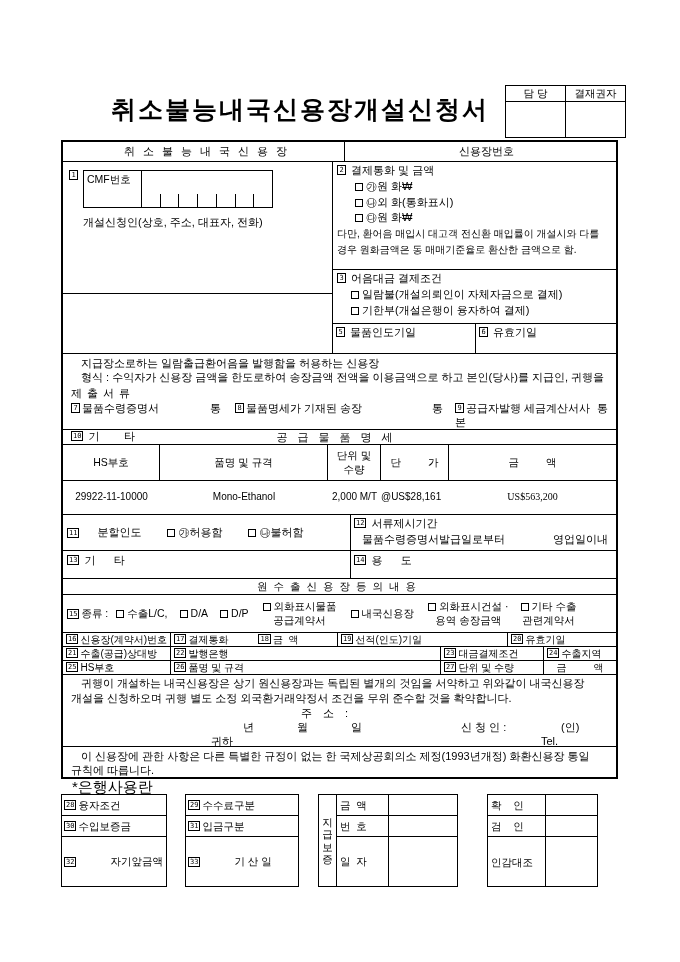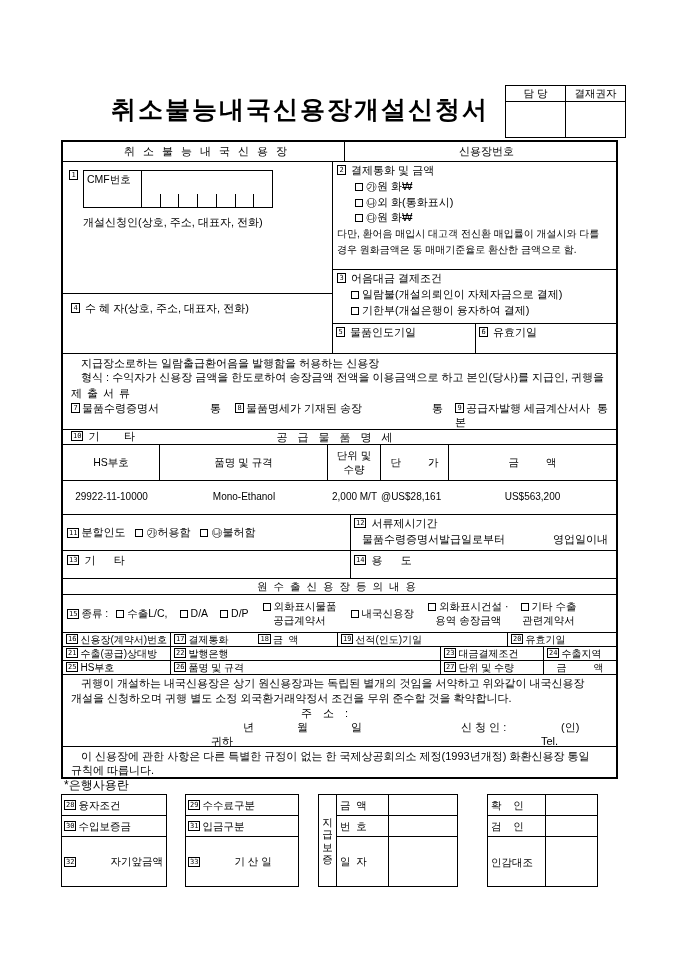--- a/index.html
+++ b/index.html
@@ -66,24 +66,24 @@
   .r-d { height:15px; line-height:14px; letter-spacing:10px; }
   .r-e { height:36px; display:flex; font-size:10.5px; text-align:center; }
   .r-e > div { border-right:1px solid #000; display:flex; flex-direction:column;
                justify-content:center; }
   .r-e > div:last-child { border-right:none; }
   .ce1 { width:97px; } .ce2 { width:168px; } .ce3 { width:53px; }
   .ce4 { width:68px; } .ce5 { flex:1; }
   .r-f { height:34px; display:flex; font-size:10px; align-items:center; text-align:center; }
   .r-f > div { white-space:nowrap; }
   .cf1 { width:97px; } .cf2 { width:168px; } .cf3 { width:53px; }
-  .cf4 { width:68px; text-align:left; } .cf5 { flex:1; }
+  .cf4 { width:68px; text-align:left; } .cf5 { flex:1;font-family:Liberation Serif, serif; }
   .r-g { height:36px; display:flex; }
   .g-left { width:288px; border-right:1px solid #000; display:flex; align-items:center;
-            padding-left:4px; }
+            padding-left:4px;gap:16px; }
   .g-left .opt { margin-left:10px; }
   .g-right { flex:1; padding:2px 0 0 3px; }
   .p-line { display:flex; margin:2px 8px 0 8px; }
   .p-line .sfx { margin-left:auto; }
   .r-h { height:28px; display:flex; }
   .h-left { width:288px; border-right:1px solid #000; padding:3px 0 0 4px; }
   .h-right { flex:1; padding:3px 0 0 3px; }
   .r-i { height:16px; line-height:15px; letter-spacing:6px; font-size:10.5px; }
   .r-j { height:38px; display:flex; font-size:10.5px; align-items:center; padding-left:4px; }
   .two-line { text-align:center; line-height:1.3; }
@@ -101,21 +101,21 @@
   .pl2 { left:8px; top:17px; }
   .addr { left:238px; top:32px; }
   .dline { left:180px; top:46px; }
   .asign { left:398px; top:46px; }
   .seal { left:498px; top:46px; }
   .dear { left:148px; top:60px; }
   .tel { left:478px; top:60px; }
   .r-o { height:30px; border-bottom:none; padding:3px 8px 0 8px; }
   .r-o .l1 { padding-left:10px; }
   
-  .bank-label { position:absolute; left:64px; top:778px; font-size:12px; }
+  .bank-label { position:absolute; left:72px; top:778px; font-size:15px; }
   .bankbox { position:absolute; top:794px; height:93px; border:1px solid #000;
              font-size:10.5px; }
   .bx1 { left:61px; width:106px; }
   .bx2 { left:185px; width:114px; }
   .bx3 { left:318px; width:140px; display:flex; }
   .bx4 { left:487px; width:111px; }
   .bb-r { height:21px; border-bottom:1px solid #000; line-height:20px; padding-left:2px; }
   .bb-r3 { height:49px; display:flex; align-items:center; padding-left:2px; border-bottom:none;gap:32px; }
   .vert { width:18px; border-right:1px solid #000; display:flex; align-items:center;
           justify-content:center; }
@@ -171,24 +171,20 @@
                   <i></i>
                   <i></i>
                   <i></i>
                   <i></i>
                   <i></i>
               </div>
             </div>
           </div>
           <div class="app-label">개설신청인(상호, 주소, 대표자, 전화)</div>
         </div>
-        <div class="b2">
-          <span class="nb">4</span>
-          <span>수 혜 자(상호, 주소, 대표자, 전화)</span>
-        </div>
       </div>
       <div class="right-col">
         <div class="c2">
           <span class="nb">2</span>
           <span>결제통화 및 금액</span>
           <div class="opt"><span class="cb"></span><span>㉮원 화₩</span></div>
           <div class="opt"><span class="cb"></span><span>㉯외 화(통화표시)</span></div>
           <div class="opt"><span class="cb"></span><span>㉰원 화₩</span></div>
           <div class="note">다만, 환어음 매입시 대고객 전신환 매입률이 개설시와 다를</div>
           <div class="note">경우 원화금액은 동 매매기준율로 환산한 금액으로 함.</div>

